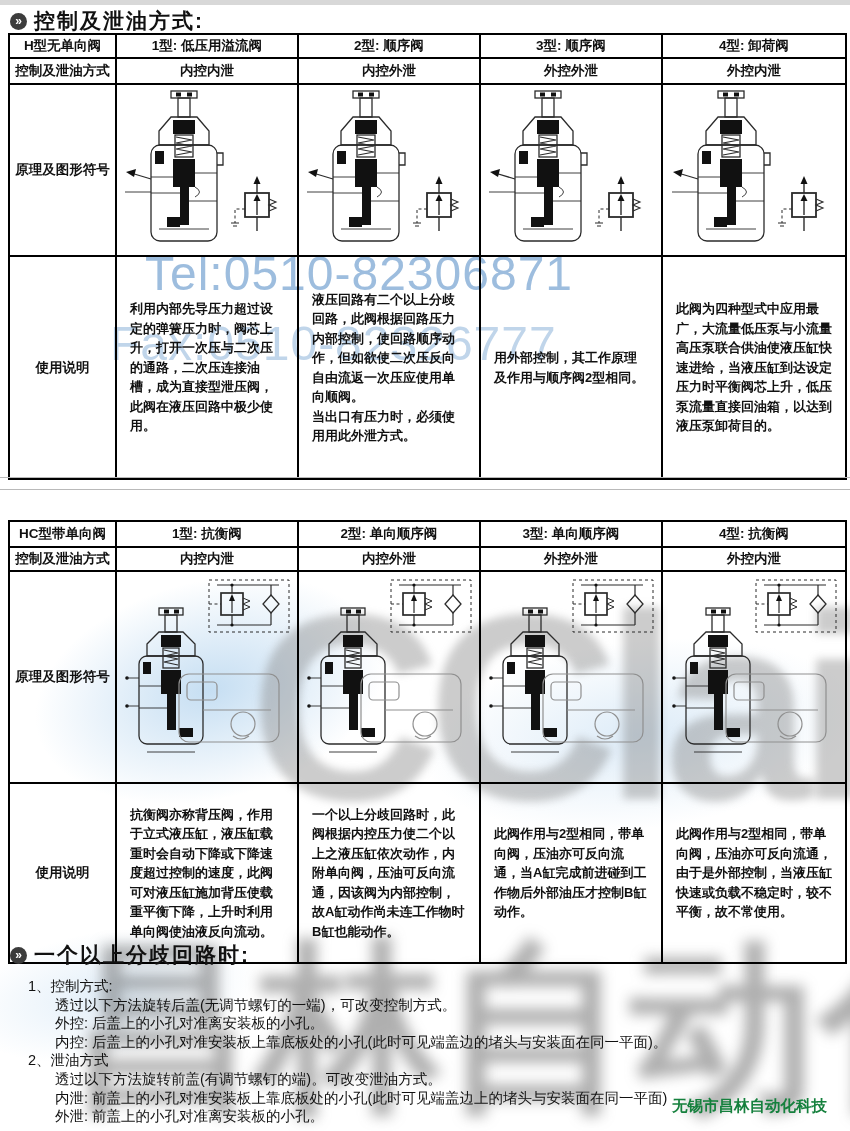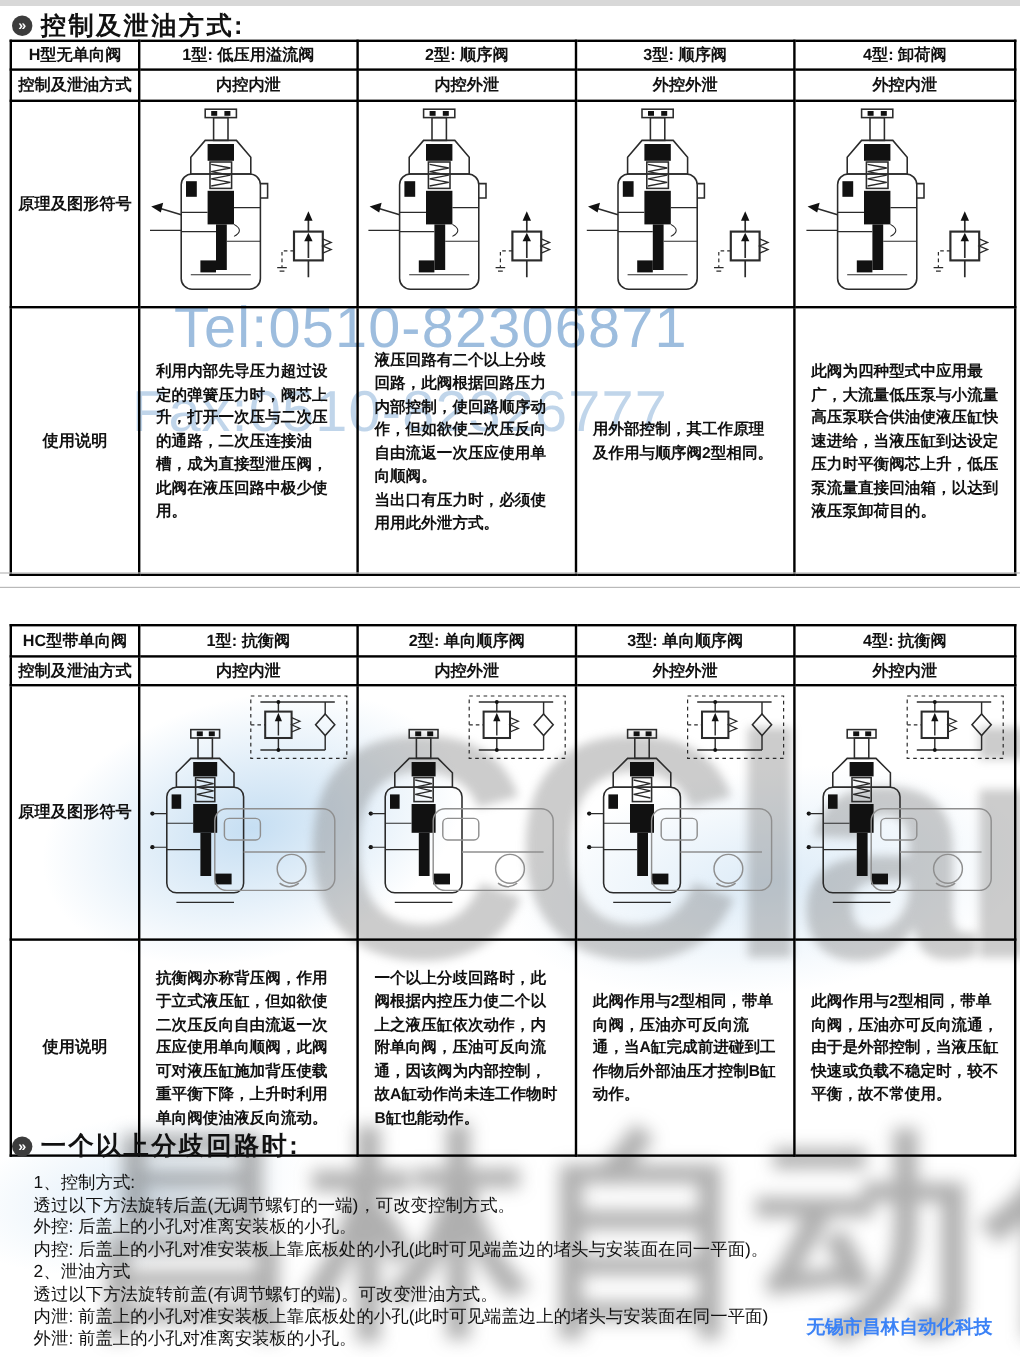--- a/index.html
+++ b/index.html
@@ -43,22 +43,22 @@
   .vtab td.diag{padding:1px;}
   #tab-h .r-type{height:24px;} #tab-h .r-ctrl{height:26px;}
   #tab-h .r-diag{height:172px;} #tab-h .r-usage{height:223px;}
   #tab-hc .r-type{height:26px;} #tab-hc .r-ctrl{height:24px;}
   #tab-hc .r-diag{height:212px;} #tab-hc .r-usage{height:180px;}
   .band{position:absolute;left:0px;top:477px;width:850px;height:11px;
       border-top:1px solid #b9b9b9;border-bottom:1px solid #b9b9b9;}
   
   .notes{position:absolute;left:28px;top:977px;width:800px;}
   .notes .ln{font-size:14.5px;font-weight:normal;line-height:18.6px;white-space:nowrap;}
-  .notes .l2{}
-  .company{position:absolute;left:672px;top:1096px;font-size:15.5px;font-weight:bold;color:#3b82f6;
+  .notes .l2{margin-left:27px;}
+  .company{position:absolute;left:672px;top:1096px;font-size:15.5px;font-weight:bold;color:#15803d;
       white-space:nowrap;}
   .diagram-slot{display:flex;align-items:center;justify-content:center;width:100%;height:100%;}
 </style>
 </head>
 <body>
 
 <div class="wm-layer">
   <div class="wm-blob b1"></div>
   <div class="wm-blob b2"></div>
   <div class="wm-blob b3"></div>
@@ -528,21 +528,21 @@
       <line x1="82" y1="132" x2="150" y2="132"></line>
       <circle cx="122" cy="146" r="12"></circle>
       <path d="M112,158 q8,6 16,0"></path>
     </g>
   </svg>
 </div>
           </td>
     </tr>
     <tr class="r-usage">
       <td>使用说明</td>
-      <td class="usage">抗衡阀亦称背压阀，作用于立式液压缸，但如欲使二次压反向自由流返一次压应使用单向顺阀，此阀可对液压缸施加背压使载重平衡下降，上升时利用单向阀使油液反向流动。</td>
+      <td class="usage">抗衡阀亦称背压阀，作用于立式液压缸，液压缸载重时会自动下降或下降速度超过控制的速度，此阀可对液压缸施加背压使载重平衡下降，上升时利用单向阀使油液反向流动。</td>
       <td class="usage">一个以上分歧回路时，此阀根据内控压力使二个以上之液压缸依次动作，内附单向阀，压油可反向流通，因该阀为内部控制，故A缸动作尚未连工作物时B缸也能动作。</td>
       <td class="usage">此阀作用与2型相同，带单向阀，压油亦可反向流通，当A缸完成前进碰到工作物后外部油压才控制B缸动作。</td>
       <td class="usage">此阀作用与2型相同，带单向阀，压油亦可反向流通，由于是外部控制，当液压缸快速或负载不稳定时，较不平衡，故不常使用。</td>
     </tr>
   </tbody>
     </table>
 
   <div class="sec-title" id="title2">
     <span class="bullet">»</span>
     <span class="txt">一个以上分歧回路时:</span>

